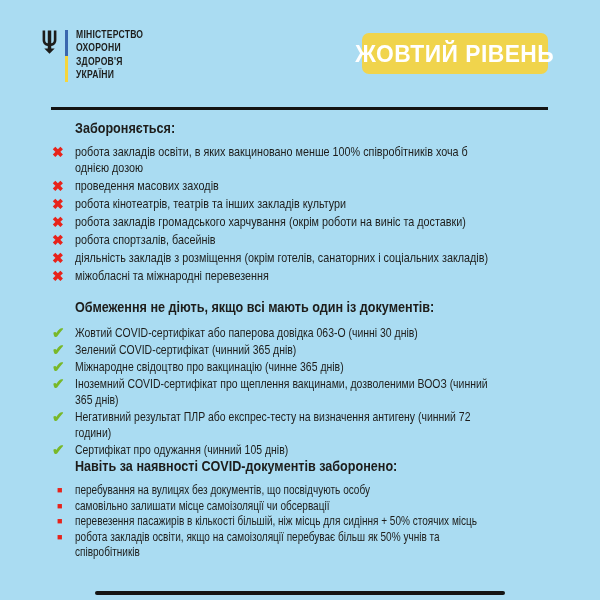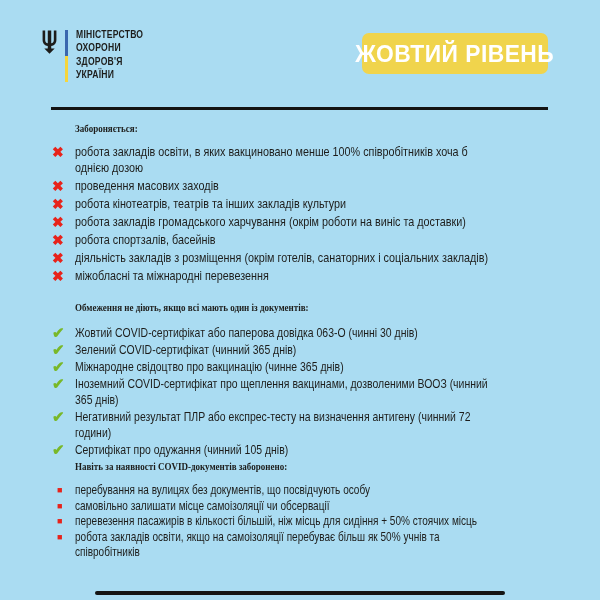--- a/index.html
+++ b/index.html
@@ -35,21 +35,21 @@
   .note-inner{
     font-size:13px;font-weight:bold;white-space:nowrap;
     transform:scaleX(.8);transform-origin:100% 50%;display:inline-block;
   }
   .divider-top{position:absolute;left:51px;top:107px;width:497px;height:3px;background:var(--divider,#141414);}
   .divider-bottom{position:absolute;left:95px;top:591px;width:410px;height:4px;border-radius:2px;background:var(--divider,#141414);}
 
   
   .content{position:absolute;left:52px;top:121px;width:530px;}
   .section{margin:0;}
-  .section-title{margin:0 0 8px 23px;font-size:10px;font-weight:bold;line-height:15px;font-family:Liberation Serif, serif;}
+  .section-title{margin:0 0 8px 23px;font-size:14px;font-weight:bold;line-height:15px;}
   .section-title-inner{display:inline-block;transform:scaleX(.9);transform-origin:0 0;white-space:nowrap;}
   .item{display:flex;align-items:flex-start;}
   .bullet{flex:none;width:23px;text-align:left;}
   .item-text{transform-origin:0 0;}
 
   
   .sec-0{margin-bottom:16px;}
   .sec-0 .item{line-height:16px;margin-bottom:2px;font-size:13px;}
   .sec-0 .bullet{color:var(--cross-red,#E7231B);font-size:14px;line-height:16px;font-weight:bold;}
   .sec-0 .item-text{width:620px;transform:scaleX(.83);line-height:16px;}

